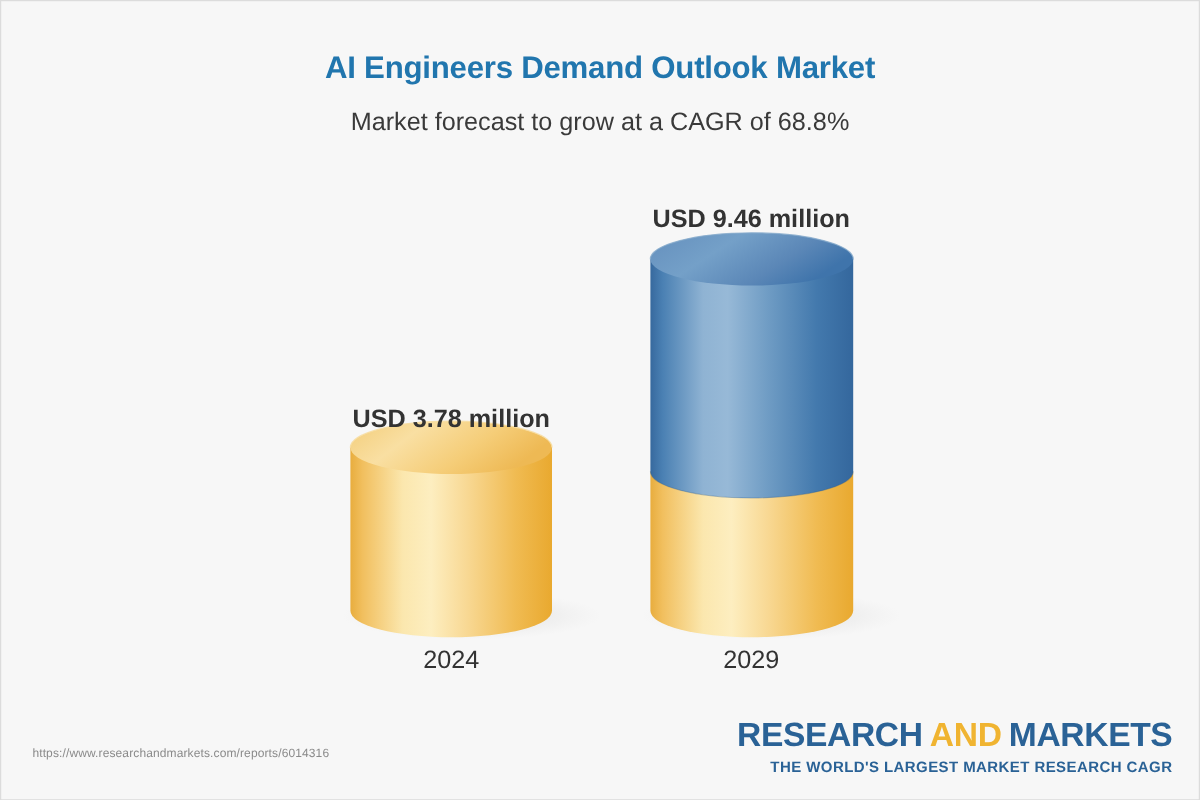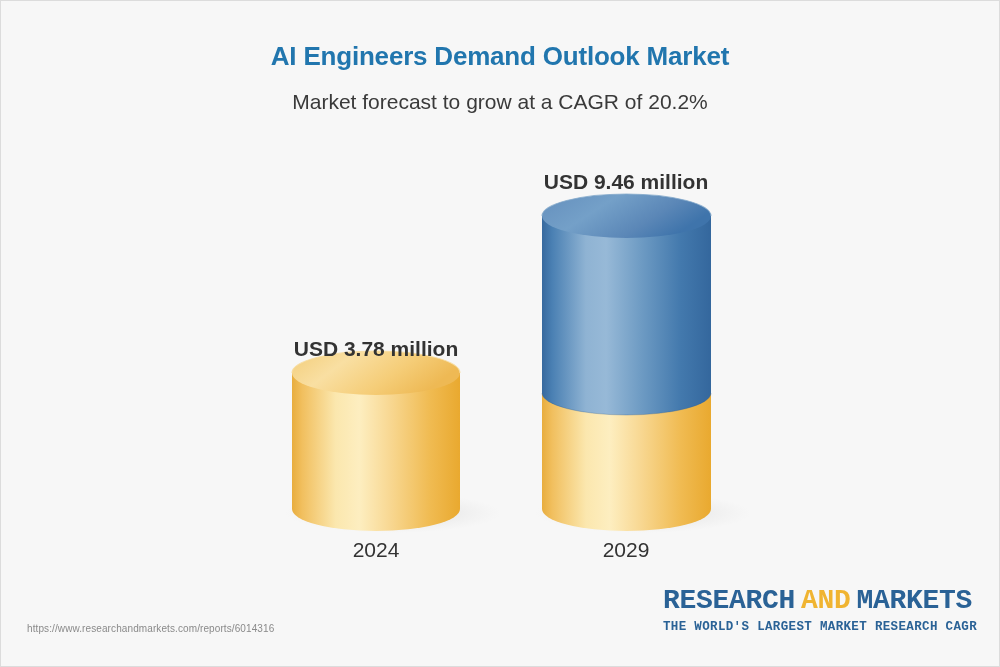--- a/index.html
+++ b/index.html
@@ -53,24 +53,23 @@
     text-anchor:middle;
   }
 
   
   #source-url {
     position:absolute; left:26px; top:622px;
     font-size:10px; color:#8a8a8a;
     letter-spacing:0.1px;
   }
   #brand-logo {
-    position:absolute; right:22px; top:586px;
-    text-align:left;
+    position:absolute; right:22px; top:598px;
+    text-align:right;
     line-height:1;
-    font-family:Liberation Mono, monospace;
   }
   #brand-wordmark {
     font-size:28px; font-weight:bold;
     letter-spacing:-0.3px;
     white-space:nowrap;
   }
   .wm-blue { color:#2a6296; }
   .wm-gold { color:#f0b431; }
   .wm-sp { display:inline-block; width:6px; }
   #brand-tagline {
@@ -80,21 +79,21 @@
     letter-spacing:0.35px;
     white-space:nowrap;
   }
 </style>
 </head>
 <body>
 
 <div id="chart-card">
 
   <div id="chart-title">AI Engineers Demand Outlook Market</div>
-  <div id="chart-subtitle">Market forecast to grow at a CAGR of 20.2%</div>
+  <div id="chart-subtitle">Market forecast to grow at a CAGR of 68.8%</div>
 
   <div id="plot-area">
     <svg id="plot-svg" viewBox="0 0 1000 600">
       <defs>
 
         <linearGradient id="gradYellowBody" x1="0" y1="0" x2="1" y2="0">
           <stop offset="0%" stop-color="#e8ad3e"></stop>
           <stop offset="6%" stop-color="#f1bf5e"></stop>
           <stop offset="26%" stop-color="#fbe7ae"></stop>
           <stop offset="40%" stop-color="#fdeec0"></stop>

